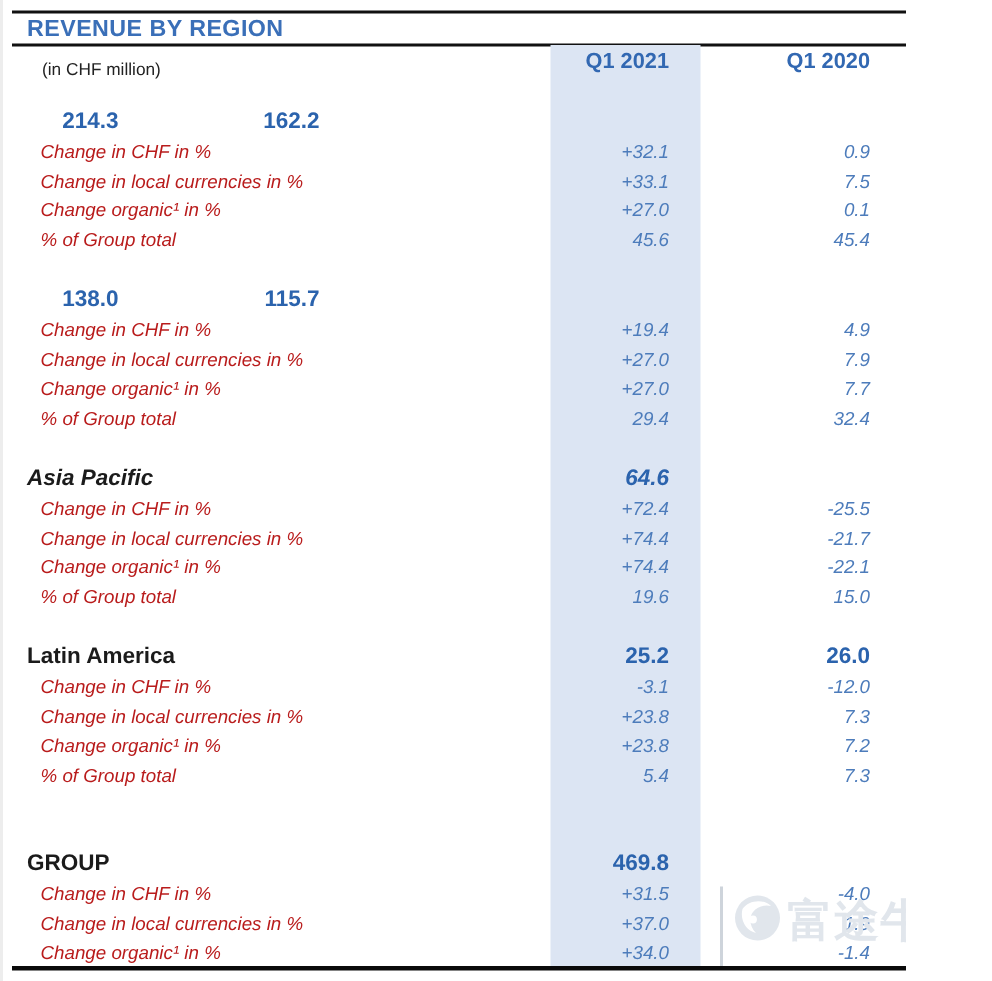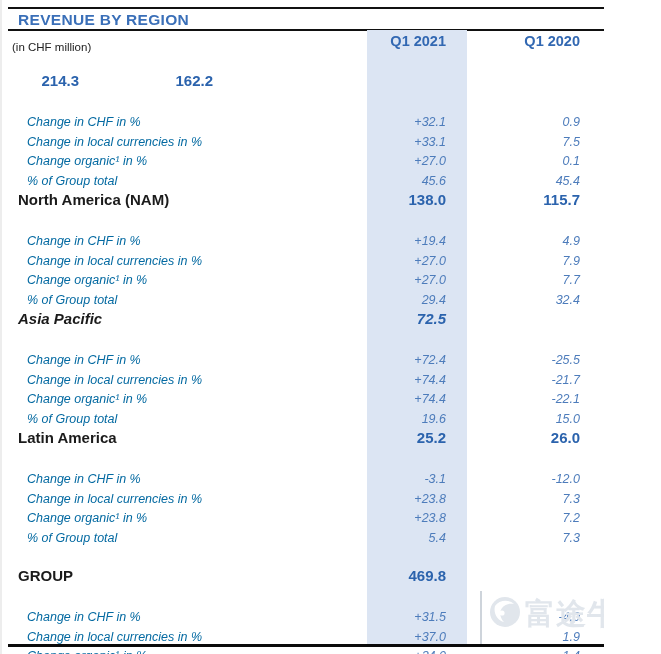--- a/index.html
+++ b/index.html
@@ -11,42 +11,42 @@
   .edge-left{position:absolute;left:0;top:0;width:2px;height:654px;background:#ededed;}
   .rule{position:absolute;left:8px;width:645px;background:#111;}
   .rule-top{top:7px;height:2px;}
   .rule-under-title{top:29px;height:2px;}
   .rule-bottom{top:644px;height:3px;width:635px;background:#0a0a0a;}
   .title{
     position:absolute;left:18px;top:11px;margin:0;
     font-size:15.5px;font-weight:bold;letter-spacing:.3px;color:#3a6fb8;
   }
   .unit-note{
-    position:absolute;left:12px;top:41px;
+    position:absolute;left:28px;top:41px;
     font-size:11.5px;color:#222;
   }
   .col-band{
     position:absolute;left:367px;top:30px;width:100px;height:615px;
     background:#dce5f3;
   }
   .col-head{
     position:absolute;top:33px;font-size:14.5px;font-weight:bold;color:#3268b2;
     text-align:right;
   }
   .col-head.q1{left:367px;width:79px;}
   .col-head.q2{left:467px;width:113px;}
   .row{
     position:absolute;left:0;width:661px;display:flex;align-items:baseline;
   }
   .row .lbl{flex:0 0 367px;box-sizing:border-box;}
   .row .v1{flex:0 0 100px;box-sizing:border-box;text-align:right;padding-right:21px;}
   .row .v2{flex:0 0 113px;box-sizing:border-box;text-align:right;}
   .row.section-header .lbl{padding-left:18px;font-size:15px;font-weight:bold;color:#1b1b1b;}
   .row.section-header .v1,.row.section-header .v2{font-size:15px;font-weight:bold;color:#2b63ad;}
-  .row.sub .lbl{padding-left:27px;font-size:12.5px;font-style:italic;color:#0369a1;margin-top:21px;}
+  .row.sub .lbl{padding-left:27px;font-size:12.5px;font-style:italic;color:#b91c1c;}
   .row.sub .v1,.row.sub .v2{font-size:12.5px;font-style:italic;color:#4d7cbb;}
   .watermark{
     position:absolute;left:479px;top:588px;width:182px;height:56px;pointer-events:none;
   }
   .wm-line{position:absolute;left:1px;top:3px;width:2px;height:53px;background:#b9c2cc;opacity:.7;}
   .wm-logo{position:absolute;left:10px;top:8px;}
   .wm-text{
     position:absolute;left:46px;top:6px;
     font-size:30px;font-weight:bold;color:#e1e6ec;letter-spacing:1px;
     font-family:"DejaVu Sans",sans-serif;white-space:nowrap;
@@ -88,21 +88,20 @@
         <span class="lbl">Change organic¹ in %</span>
         <span class="v1">+27.0</span>
         <span class="v2">0.1</span>
       </div>
       <div class="row sub" style="top: 153.1px;">
         <span class="lbl">% of Group total</span>
         <span class="v1">45.6</span>
         <span class="v2">45.4</span>
       </div>
       <div class="row section-header" style="top: 191px;">
-        <span class="lbl">North America (NAM)</span>
         <span class="v1">138.0</span>
         <span class="v2">115.7</span>
       </div>
       <div class="row sub" style="top: 213px;">
         <span class="lbl">Change in CHF in %</span>
         <span class="v1">+19.4</span>
         <span class="v2">4.9</span>
       </div>
       <div class="row sub" style="top: 232.7px;">
         <span class="lbl">Change in local currencies in %</span>
@@ -114,21 +113,21 @@
         <span class="v1">+27.0</span>
         <span class="v2">7.7</span>
       </div>
       <div class="row sub" style="top: 272.1px;">
         <span class="lbl">% of Group total</span>
         <span class="v1">29.4</span>
         <span class="v2">32.4</span>
       </div>
       <div class="row section-header" style="top: 310px; font-style: italic;">
         <span class="lbl">Asia Pacific</span>
-        <span class="v1">72.5</span>
+        <span class="v1">64.6</span>
       </div>
       <div class="row sub" style="top: 332px;">
         <span class="lbl">Change in CHF in %</span>
         <span class="v1">+72.4</span>
         <span class="v2">-25.5</span>
       </div>
       <div class="row sub" style="top: 351.7px;">
         <span class="lbl">Change in local currencies in %</span>
         <span class="v1">+74.4</span>
         <span class="v2">-21.7</span>

